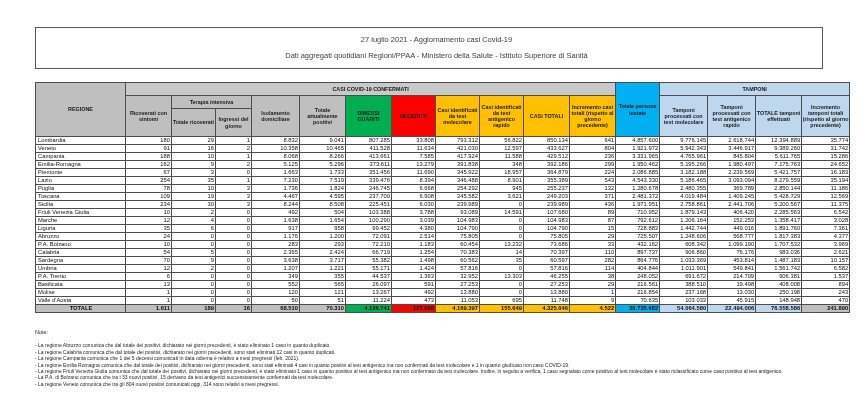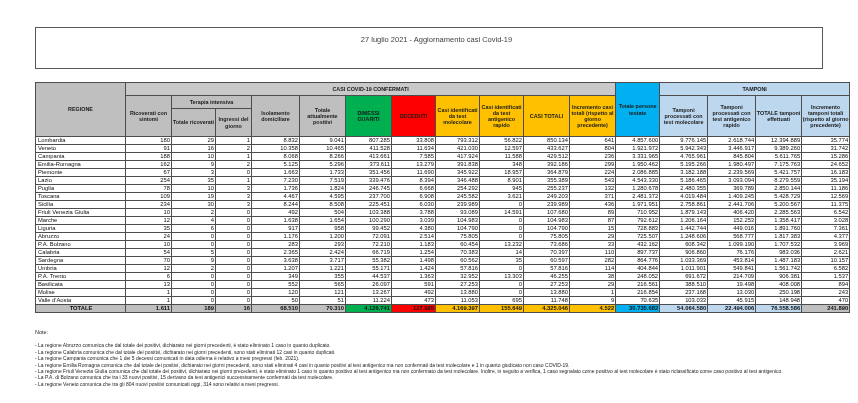--- a/index.html
+++ b/index.html
@@ -55,20 +55,21 @@
   }
   .notes .notes-label { margin-bottom: 7px; font-size: 5.5px; }
 </style>
 </head>
 <body>
 
 <div class="page">
 
   <div class="title-box">
     <div class="t-line">27 luglio 2021 - Aggiornamento casi Covid-19</div>
+    <div class="t-line">Dati aggregati quotidiani Regioni/PPAA - Ministero della Salute - Istituto Superiore di Sanità</div>
   </div>
 
   <table class="covid-table">
     <colgroup>
       <col style="width:90px">
         <col style="width:46px">
         <col style="width:44px">
         <col style="width:36px">
       <col style="width:48px">
         <col style="width:46px">

